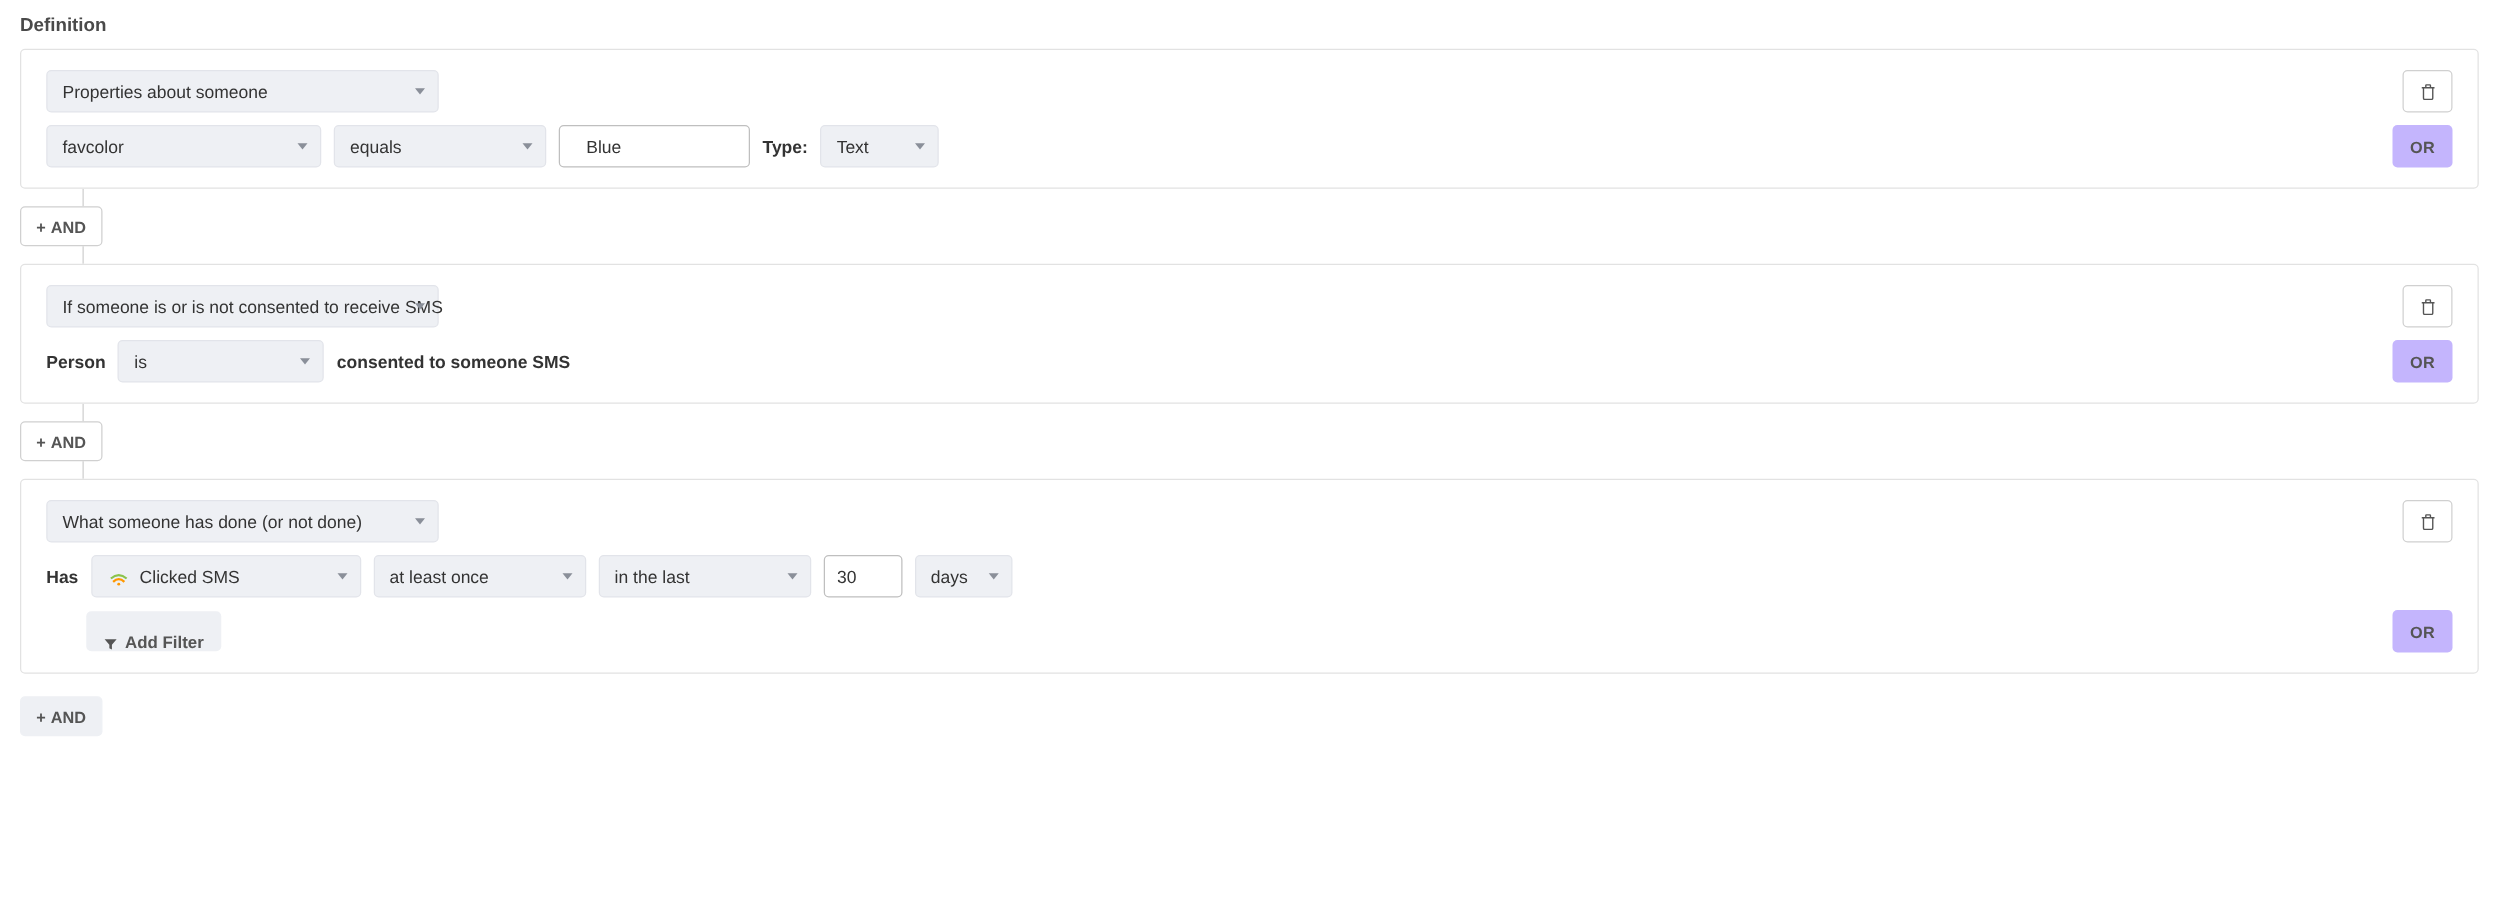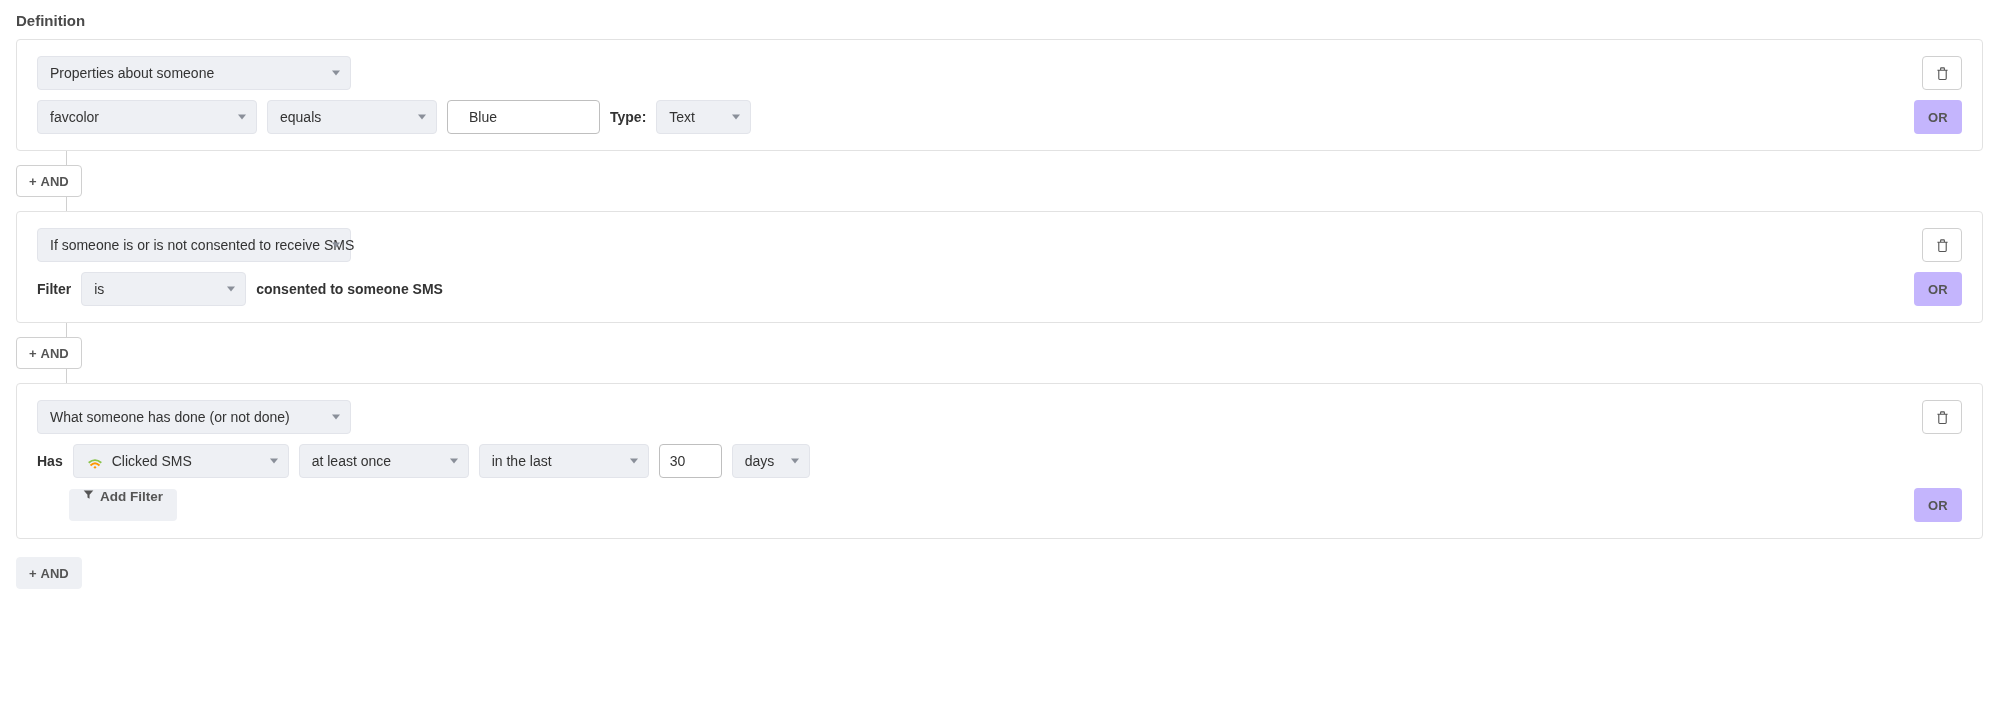--- a/index.html
+++ b/index.html
@@ -148,21 +148,21 @@
   .and-row {
     padding-left: 0;
   }
   .plus {
     font-weight: 700;
     font-size: 13px;
   }
 
   .add-filter-btn {
     display: inline-flex;
-    align-items: flex-start;
+    align-items: flex-end;
     gap: 6px;
     height: 32px;
     padding: 0 14px;
     background: #eef0f4;
     border: none;
     border-radius: 4px;
     font-weight: 600;
     color: #555;
     font-size: 13.5px;
     cursor: pointer;
@@ -257,21 +257,21 @@
     </button>
 
     <div class="row">
       <div class="select-pill w-lg">
         <span>If someone is or is not consented to receive SMS</span>
         <span class="chev"></span>
       </div>
     </div>
 
     <div class="row">
-      <span class="label-static">Filter</span>
+      <span class="label-static">Person</span>
       <div class="select-pill w-verb">
         <span>is</span>
         <span class="chev"></span>
       </div>
       <span class="label-static">consented to someone SMS</span>
       <div class="row-right-pad"></div>
       <div class="or-wrap">
         <button class="or-btn">OR</button>
       </div>
     </div>

